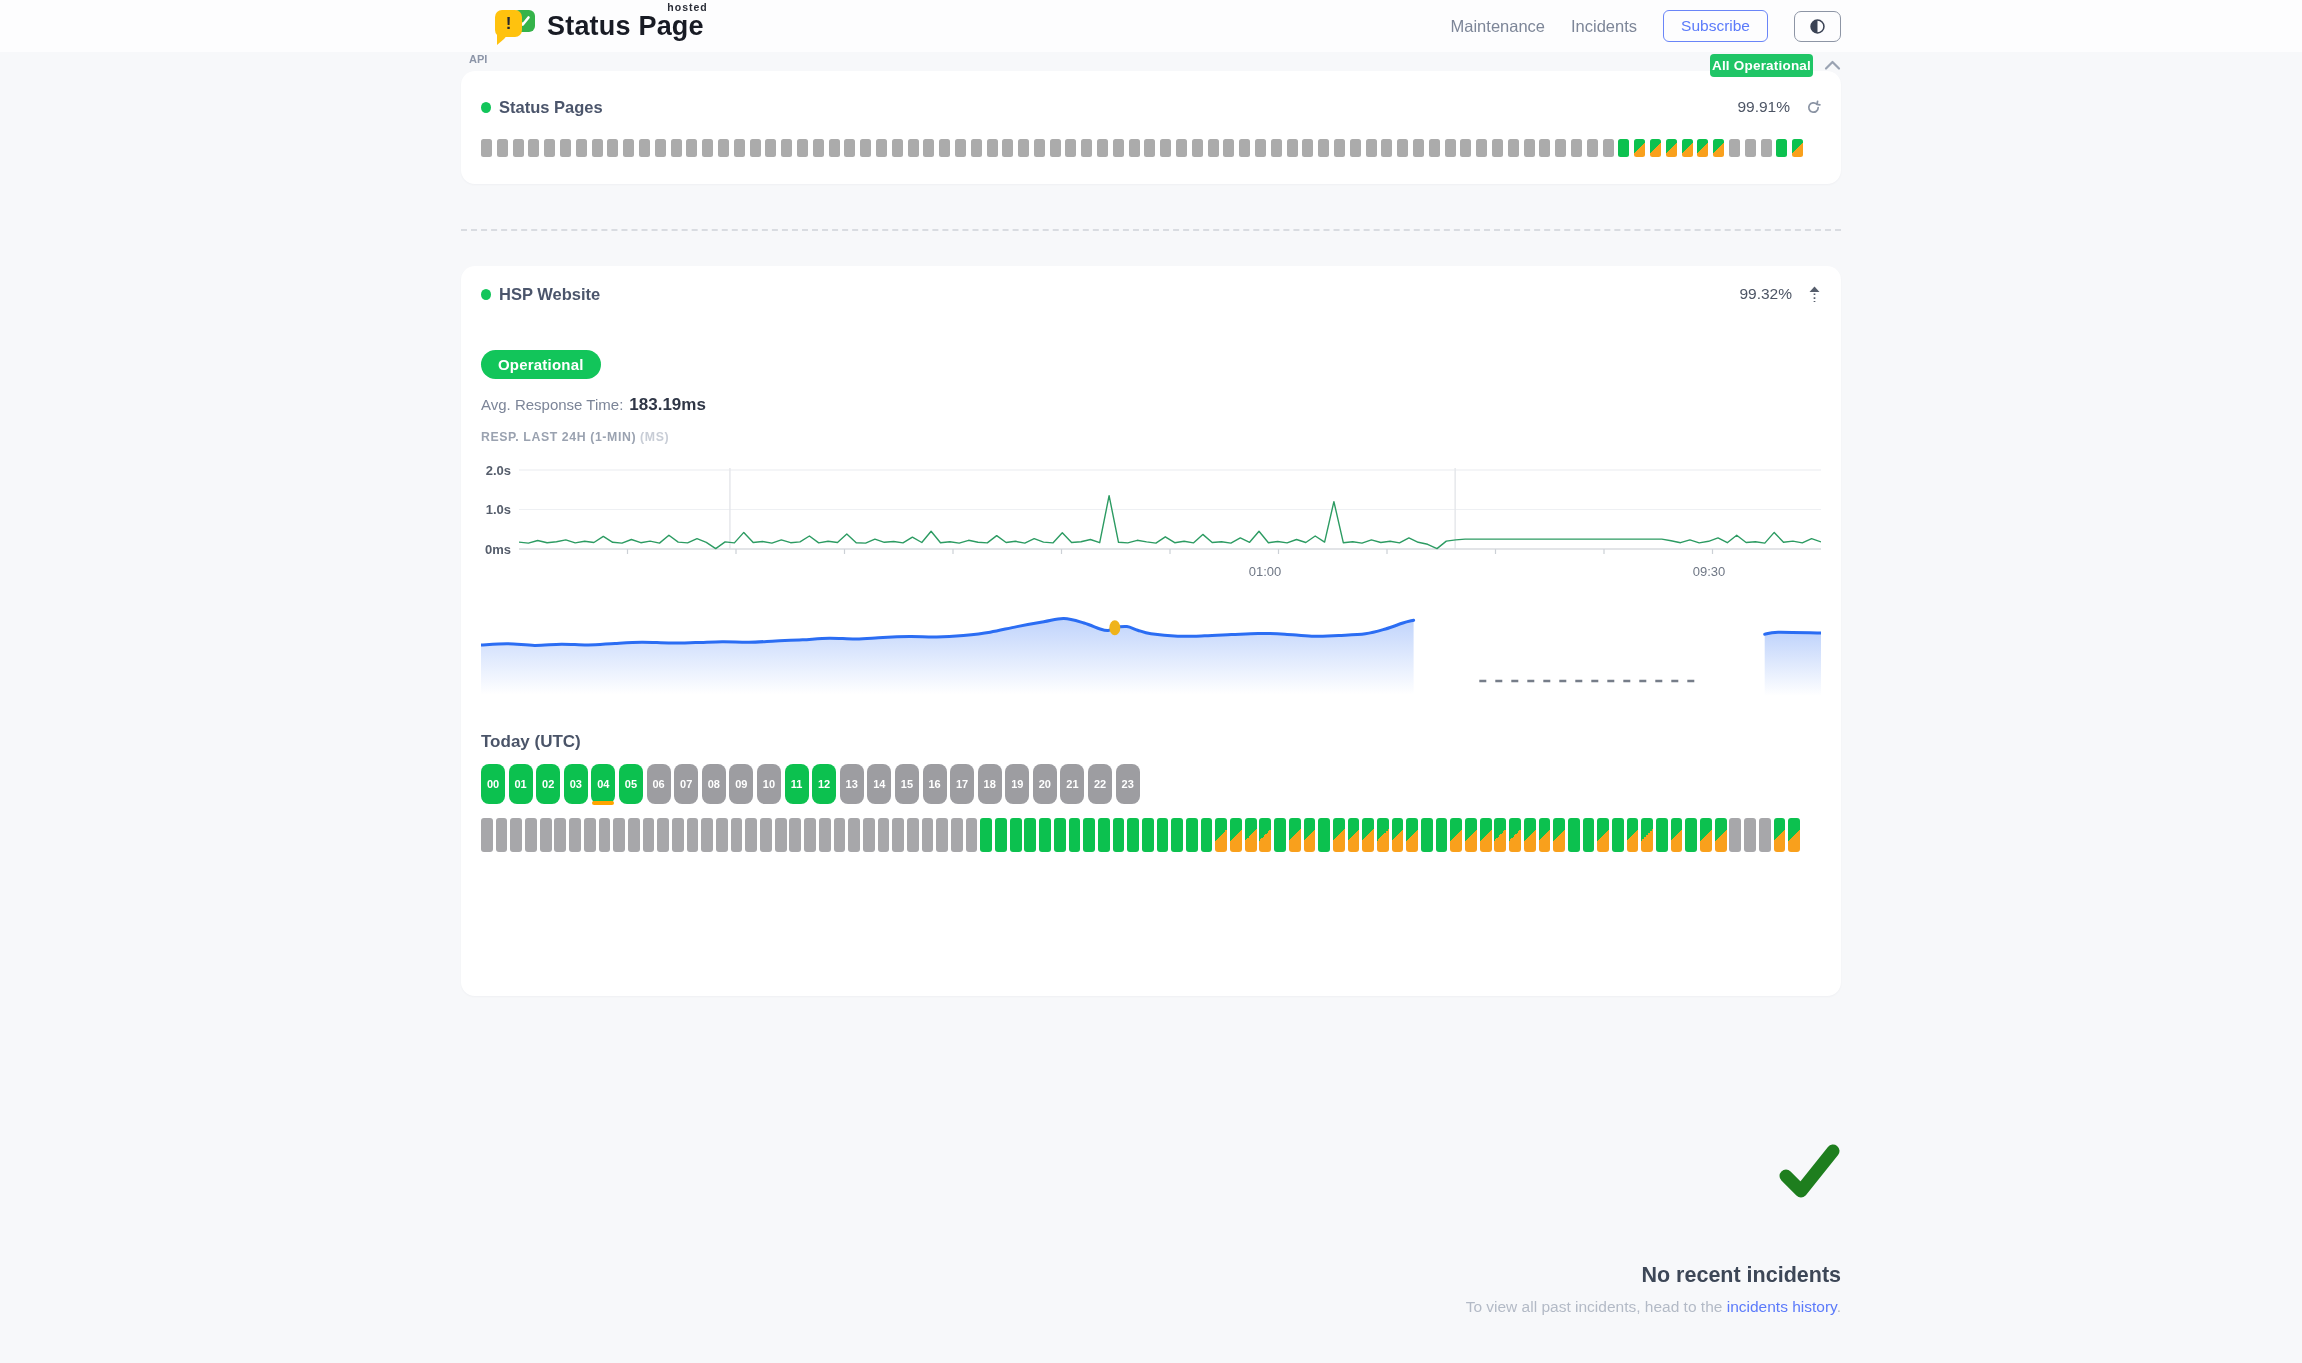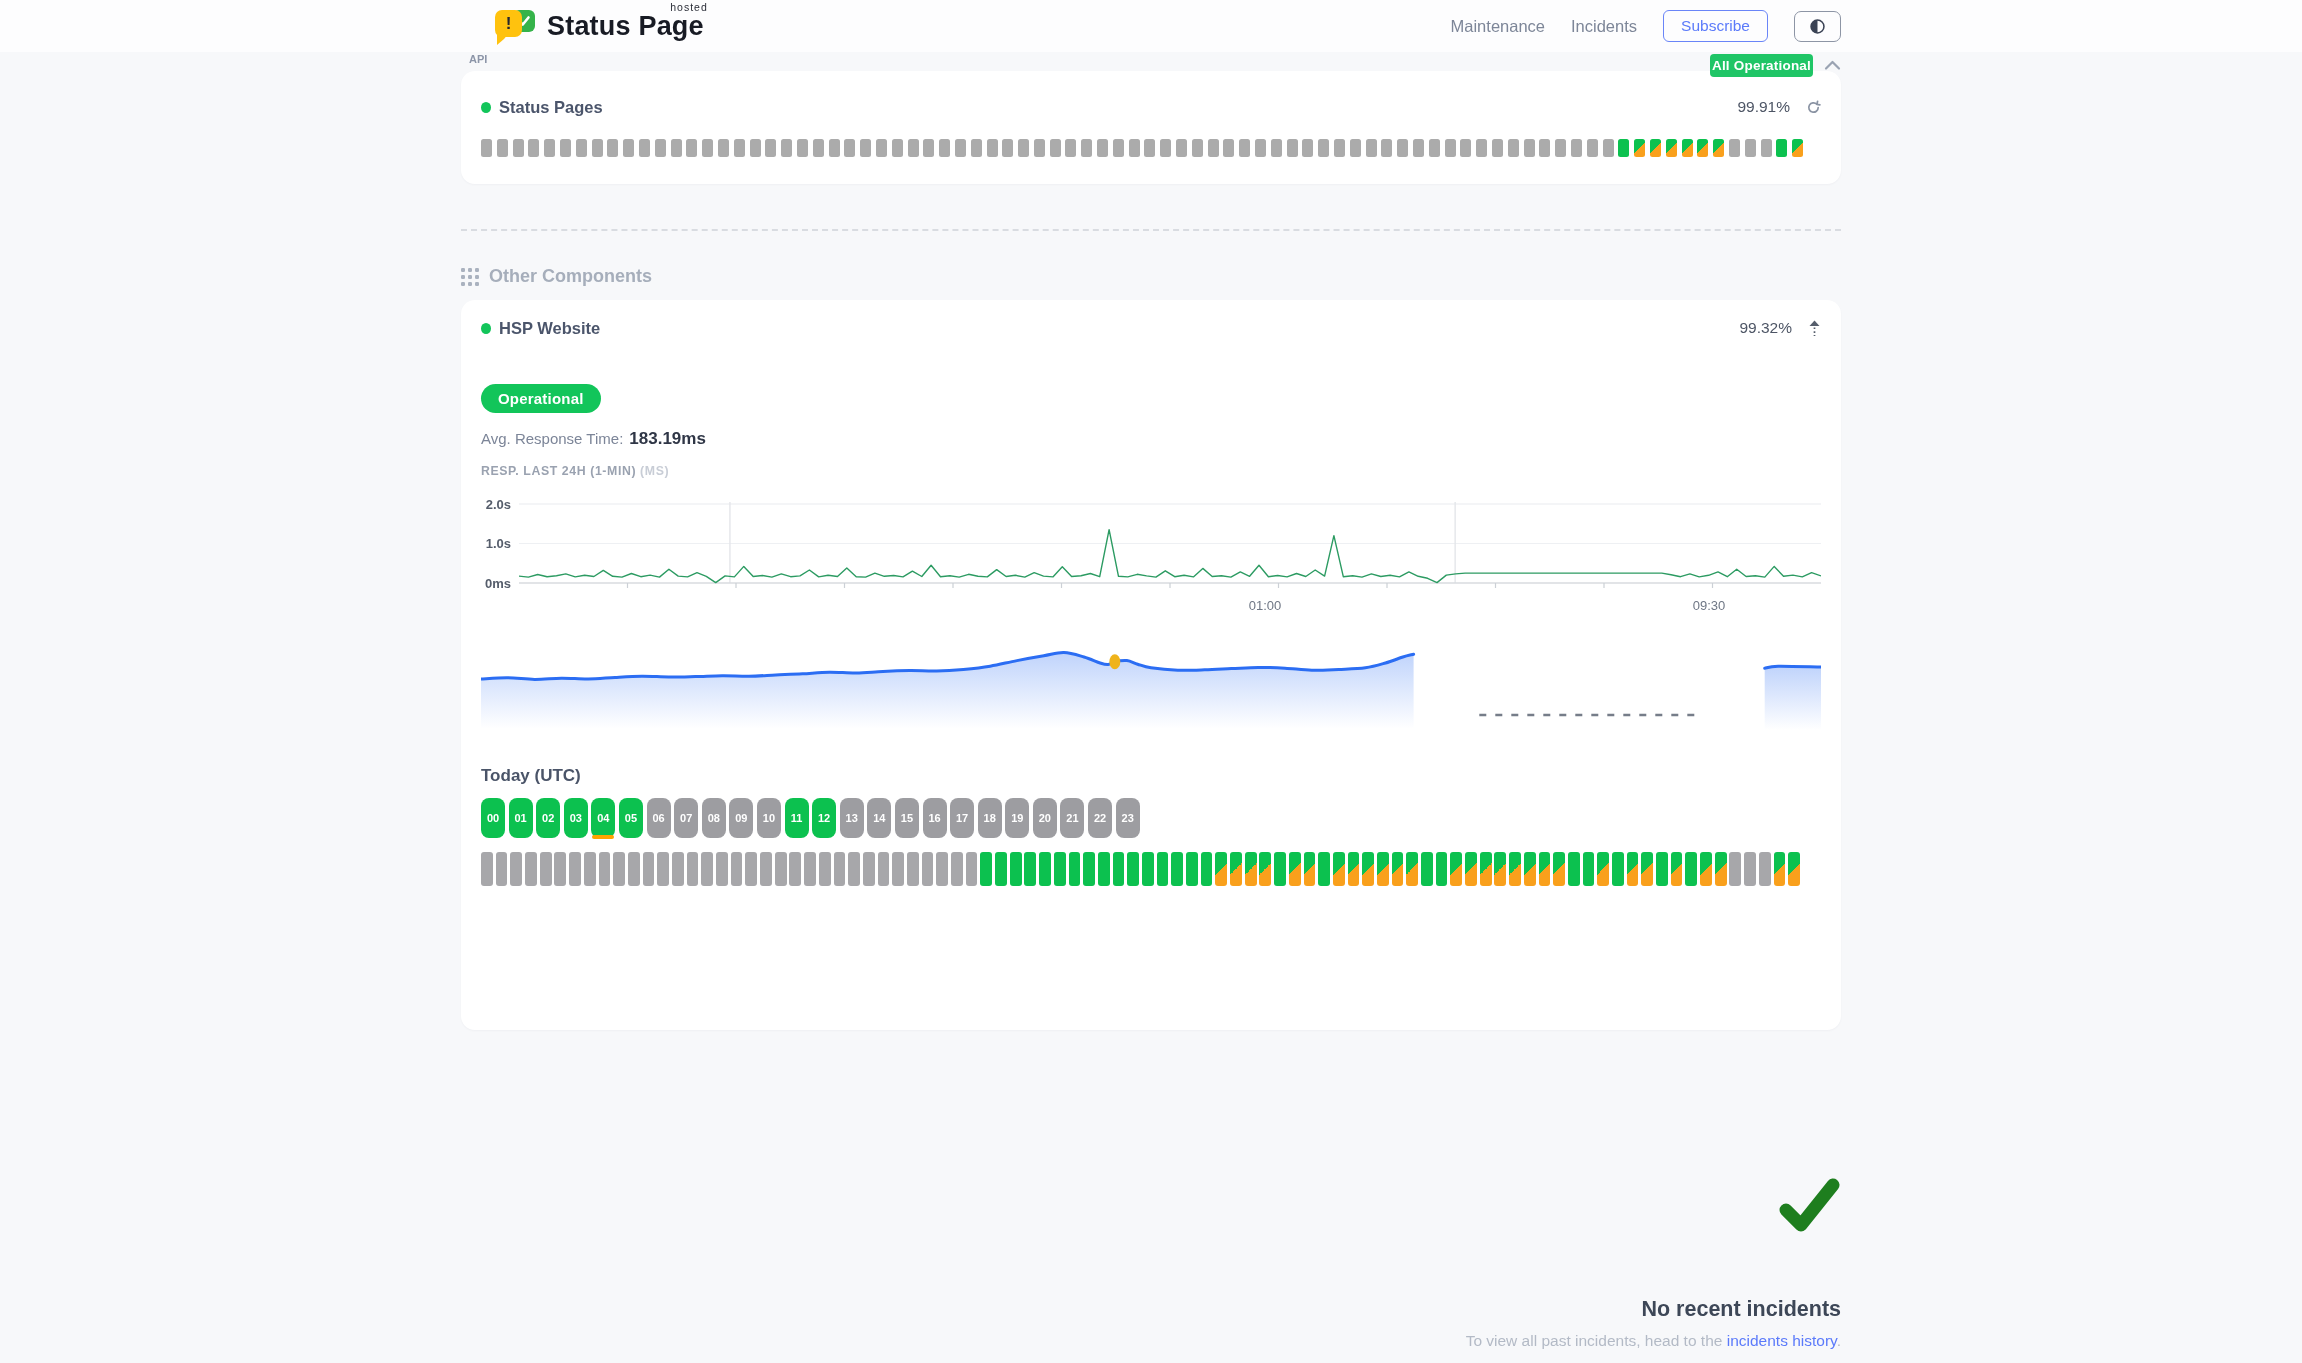--- a/index.html
+++ b/index.html
@@ -15,21 +15,21 @@
   .container{width:1380px;margin:0 auto;position:relative}
 
   
   .topbar{position:absolute;top:0;left:0;right:0;height:52px;background:#fdfdfe;z-index:10}
   .topbar .container{height:100%;display:flex;align-items:center;justify-content:space-between}
   .logo{display:flex;align-items:flex-start;margin-left:34px;position:relative;cursor:pointer}
   .bubble{position:relative;width:27px;height:27px;background:#ffc20e;border-radius:7px;display:flex;align-items:center;justify-content:center;font-weight:800;font-size:17px;color:#24262e}
   .bubble::after{content:"";position:absolute;left:2px;bottom:-8px;width:0;height:0;border:6px solid transparent;border-top:7px solid #ffc20e;border-left:7px solid #ffc20e}
   .checkbox-mark{width:22px;height:22px;background:#35b34a;border-radius:6px;margin-left:-9px;margin-top:0;display:flex;align-items:center;justify-content:center;box-shadow:0 0 0 2px #fdfdfe}
   .logo-text{font-size:27px;font-weight:800;color:#181b24;letter-spacing:.2px;margin-left:12px;margin-top:1px;position:relative}
-  .logo-hosted{position:absolute;top:-10px;right:-4px;font-size:10.5px;font-weight:400;letter-spacing:1px;color:#2b2e38}
+  .logo-hosted{position:absolute;top:-10px;right:-4px;font-size:10.5px;font-weight:700;letter-spacing:1px;color:#2b2e38}
   .nav{display:flex;align-items:center;gap:26px}
   .nav-link{color:#7d8698;font-size:16.5px;cursor:pointer}
   .btn-subscribe{border:1.5px solid #6a85f8;color:var(--blue);background:transparent;font-size:15.5px;padding:6px 17px;border-radius:6px;cursor:pointer;font-family:inherit}
   .btn-toggle{width:47px;height:31px;border:1.5px solid #8d95a5;background:transparent;border-radius:7px;display:flex;align-items:center;justify-content:center;cursor:pointer}
 
   
   .status-float{position:absolute;top:54px;right:0;display:flex;align-items:center;gap:11px;z-index:11}
   .badge-op{background:#1fc566;color:#fff;font-size:13.5px;font-weight:700;padding:4px 2px;border-radius:4px;letter-spacing:.2px}
   .chev{display:flex;cursor:pointer}
 
@@ -232,36 +232,20 @@
         <span class="bar na"></span>
         <span class="bar na"></span>
         <span class="bar na"></span>
         <span class="bar up"></span>
         <span class="bar deg"></span>
       </div>
   </section>
 
   <hr class="divider">
 
-  <div class="sec-title">
-    <span style="display:flex">
-      <svg width="18" height="18" viewBox="0 0 18 18" fill="#aab2bf">
-        <rect x="0" y="0" width="4" height="4" rx="1.2"></rect>
-          <rect x="7" y="0" width="4" height="4" rx="1.2"></rect>
-          <rect x="14" y="0" width="4" height="4" rx="1.2"></rect>
-        <rect x="0" y="7" width="4" height="4" rx="1.2"></rect>
-          <rect x="7" y="7" width="4" height="4" rx="1.2"></rect>
-          <rect x="14" y="7" width="4" height="4" rx="1.2"></rect>
-        <rect x="0" y="14" width="4" height="4" rx="1.2"></rect>
-          <rect x="7" y="14" width="4" height="4" rx="1.2"></rect>
-          <rect x="14" y="14" width="4" height="4" rx="1.2"></rect>
-      </svg>
-    </span>
-    <span>Other Components</span>
-  </div>
 
   <section class="card hsp">
     <div class="comp-row">
       <div class="comp-left">
         <span class="dot"></span>
         <span class="comp-name">HSP Website</span>
       </div>
       <div class="comp-right">
         <span class="uptime">99.32%</span>
         <span style="display:flex">

